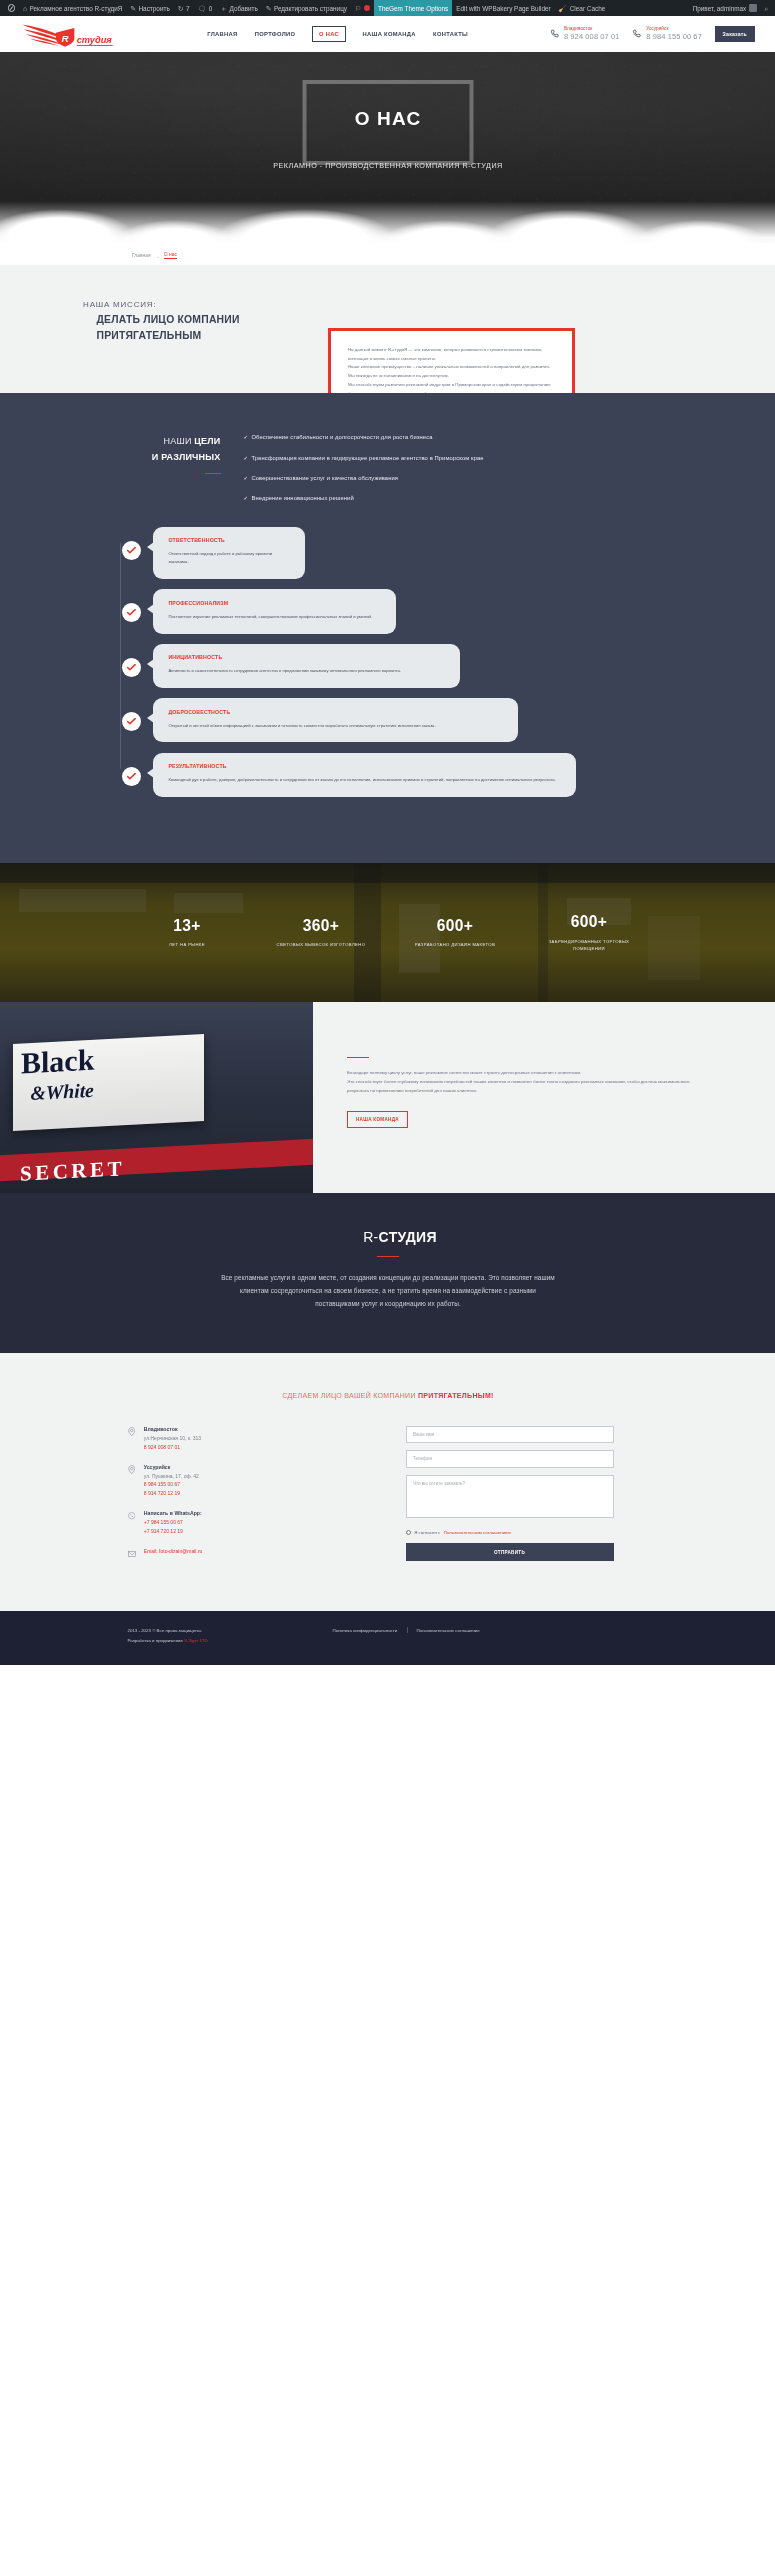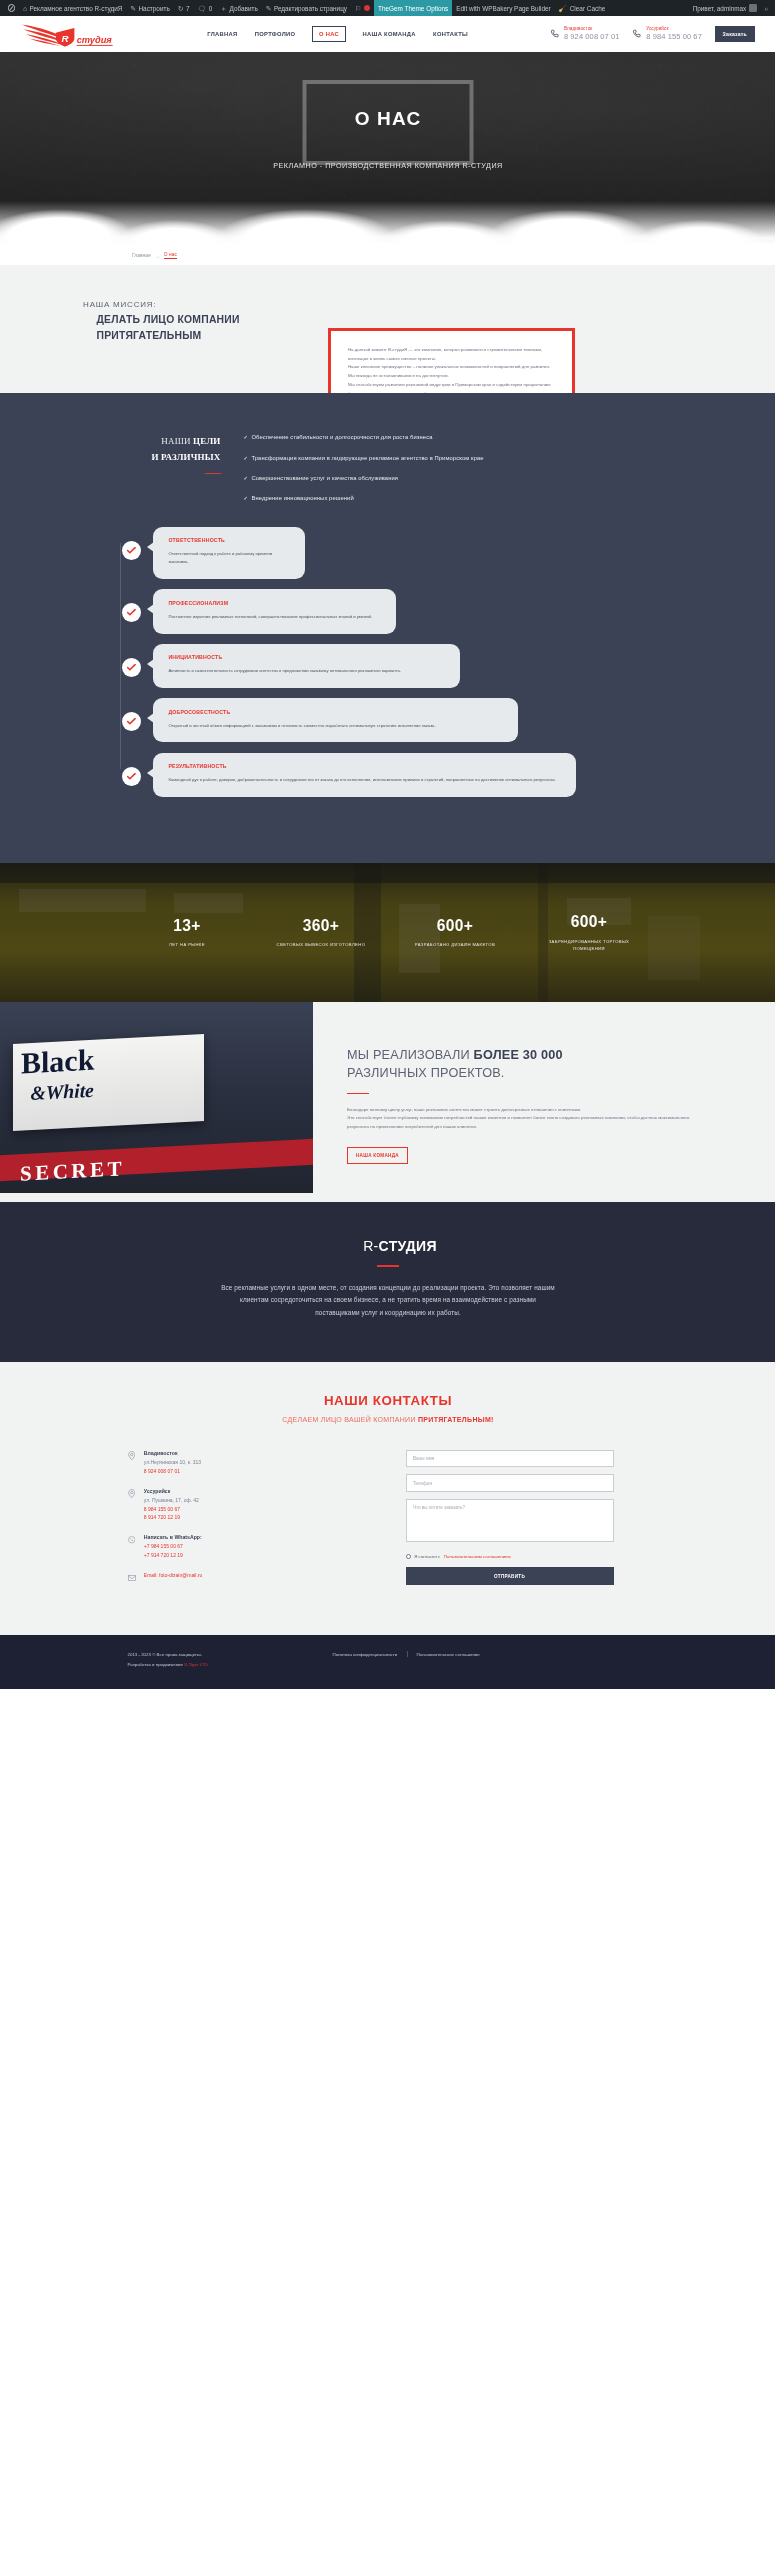--- a/index.html
+++ b/index.html
@@ -134,21 +134,21 @@
   .team-figs { position:absolute; left:0; right:0; bottom:17.4px; height:76px; }
   .fig { position:absolute; bottom:0; }
   .fig .head { width: 7.5px; height: 7.5px; border-radius: 50%; margin: 0 auto 1.2px auto; }
   .fig .body { width: 17.4px; border-radius: 4px 4px 0 0; }
 
   
   .goals { background: #3c4256; padding: 38px 0 56px 0; position: relative; }
   .goals-inner { width: 579px; margin: 0 auto; display: flex; gap: 23px; }
   .goals-left { width: 122px; flex: none; padding-top: 3.5px; }
   .goals-h {
-    color: #fff; font-size: 9px; line-height: 1.75; letter-spacing: 0.2px; text-align: right; font-family: Liberation Serif, serif;
+    color: #fff; font-size: 9px; line-height: 1.75; letter-spacing: 0.2px; text-align: right;
   }
   .goals-h .thin { font-weight: 300; color: #e7e8ec; }
   .goals-h .bold { font-weight: 700; }
   .goals-rule { width: 16px; height: 1.2px; background: #e8342a; margin-top: 7px; margin-left: auto; }
   .goals-list { padding-top: 2.3px; }
   .goal-item {
     color: #e9eaee; font-size: 5.8px; line-height: 1.6; margin-bottom: 11px;
     display: flex; gap: 3.5px; letter-spacing: 0.1px;
   }
   .goal-check { color: #fff; font-size: 5.2px; line-height: 1.7; }
@@ -599,41 +599,36 @@
   <section class="projects">
     <div class="proj-photo">
       <div class="proj-sign">
         <div class="bw">Black</div>
         <div class="bw bw2">&amp;White</div>
       </div>
       <div class="proj-red"></div>
       <div class="proj-secret">SECRET</div>
     </div>
     <div class="proj-right">
-      <h2 class="proj-h">
-        <span>МЫ РЕАЛИЗОВАЛИ </span><b>БОЛЕЕ 30 000</b><br>
-        <span>РАЗЛИЧНЫХ ПРОЕКТОВ.</span>
-      </h2>
       <div class="proj-rule"></div>
       <p class="proj-text">Благодаря полному циклу услуг, наше рекламное агентство может строить долгосрочные отношения с клиентами.</p>
       <p class="proj-text">Это способствует более глубокому пониманию потребностей наших клиентов и позволяет более точно создавать рекламные кампании, чтобы достичь максимального результата по привлечению потребителей для наших клиентов.</p>
       <button class="btn-team">НАША КОМАНДА</button>
     </div>
   </section>
 
   <section class="brand">
     <h2 class="brand-title">
       <span class="thin">R-</span><span class="bold">СТУДИЯ</span>
     </h2>
     <div class="brand-rule"></div>
     <p class="brand-text">Все рекламные услуги в одном месте, от создания концепции до реализации проекта. Это позволяет нашим клиентам сосредоточиться на своем бизнесе, а не тратить время на взаимодействие с разными поставщиками услуг и координацию их работы.</p>
   </section>
 
   <section class="contacts">
-    <h2 class="contacts-h">НАШИ КОНТАКТЫ</h2>
     <div class="contacts-sub">
       <span>СДЕЛАЕМ ЛИЦО ВАШЕЙ КОМПАНИИ </span><b>ПРИТЯГАТЕЛЬНЫМ!</b>
     </div>
 
     <div class="contacts-grid">
       <div class="contacts-left">
 
         <div class="c-row">
           <div class="c-ico">
             <svg width="7.5" height="9.3" viewBox="0 0 14 18" fill="none" stroke="#8d93a3" stroke-width="1.3">

